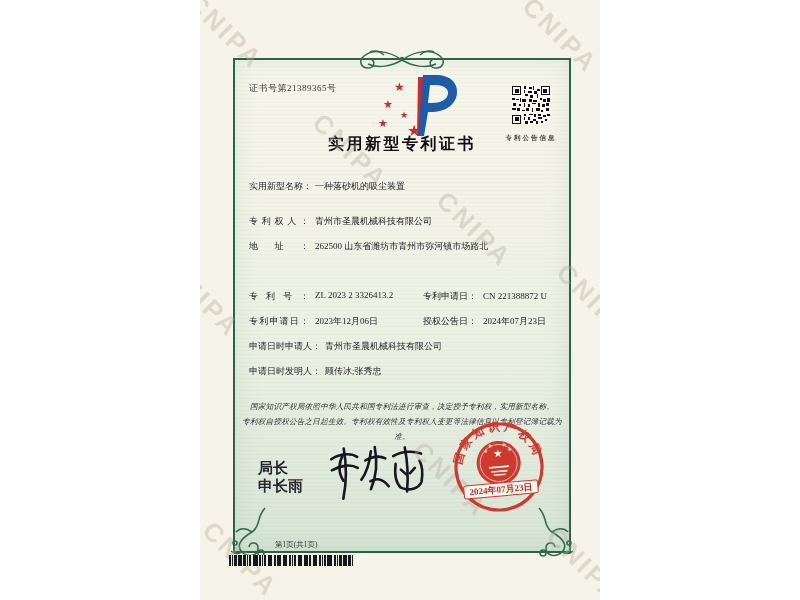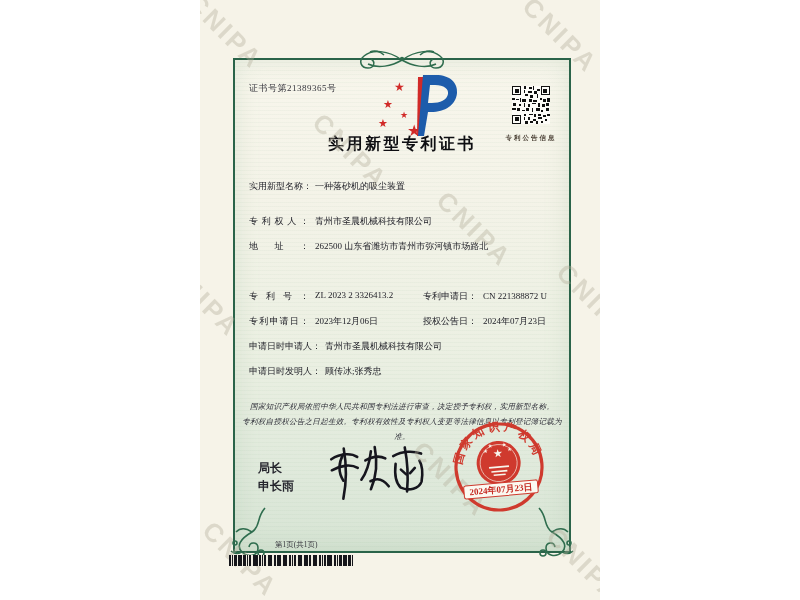--- a/index.html
+++ b/index.html
@@ -29,21 +29,21 @@
   .title{position:absolute;left:0;right:0;top:74px;text-align:center;font-size:16px;font-weight:bold;
     letter-spacing:2.5px;color:#0e0e12;}
   .row{position:absolute;left:14px;right:10px;font-size:9px;color:#22222a;white-space:nowrap;}
   .lbl{display:inline-block;width:60px;text-align:justify;text-align-last:justify;vertical-align:top;}
   .lblw{display:inline-block;width:70px;vertical-align:top;}
   .val{margin-left:6px;}
   .pair{display:flex;}
   .pcol-l{width:174px;flex:none;}
   .statement{position:absolute;left:3px;right:3px;top:339px;text-align:center;font-size:7.6px;
     font-style:italic;line-height:15px;color:#2e2e38;letter-spacing:.2px;}
-  .signer{position:absolute;left:23px;top:399px;font-size:12px;font-weight:bold;color:#26262e;line-height:18px;}
+  .signer{position:absolute;left:23px;top:399px;font-size:15px;font-weight:bold;color:#26262e;line-height:18px;}
   .signature{position:absolute;left:84px;top:383px;}
   .pagenum{position:absolute;left:0;right:0;bottom:1px;text-align:left;font-size:7.5px;color:#33323a;padding-left:40px;}
   .seal{position:absolute;left:252px;top:420px;width:94px;height:94px;z-index:5;}
   .barcode{position:absolute;left:29px;top:555px;width:124px;height:11px;z-index:6;
     background-color:#efece1;
     background-image:
       repeating-linear-gradient(90deg,#15151a 0 2px,transparent 2px 5px),
       repeating-linear-gradient(90deg,#15151a 0 1px,transparent 1px 7px),
       repeating-linear-gradient(90deg,#15151a 0 1px,transparent 1px 3px);}
 </style>

